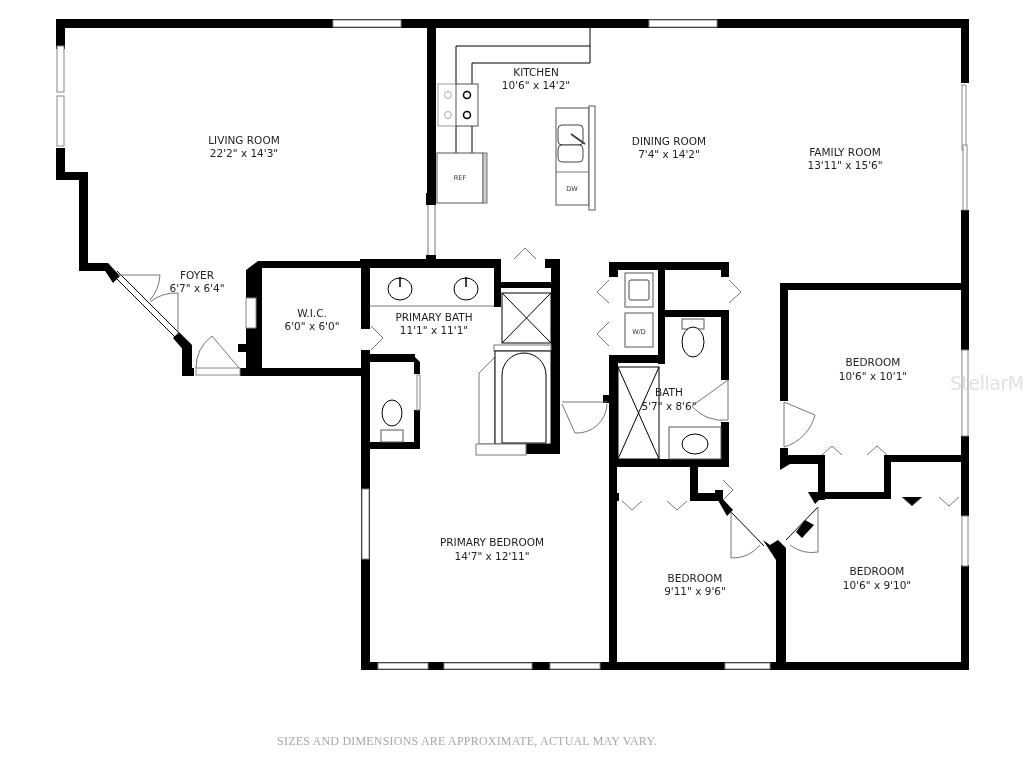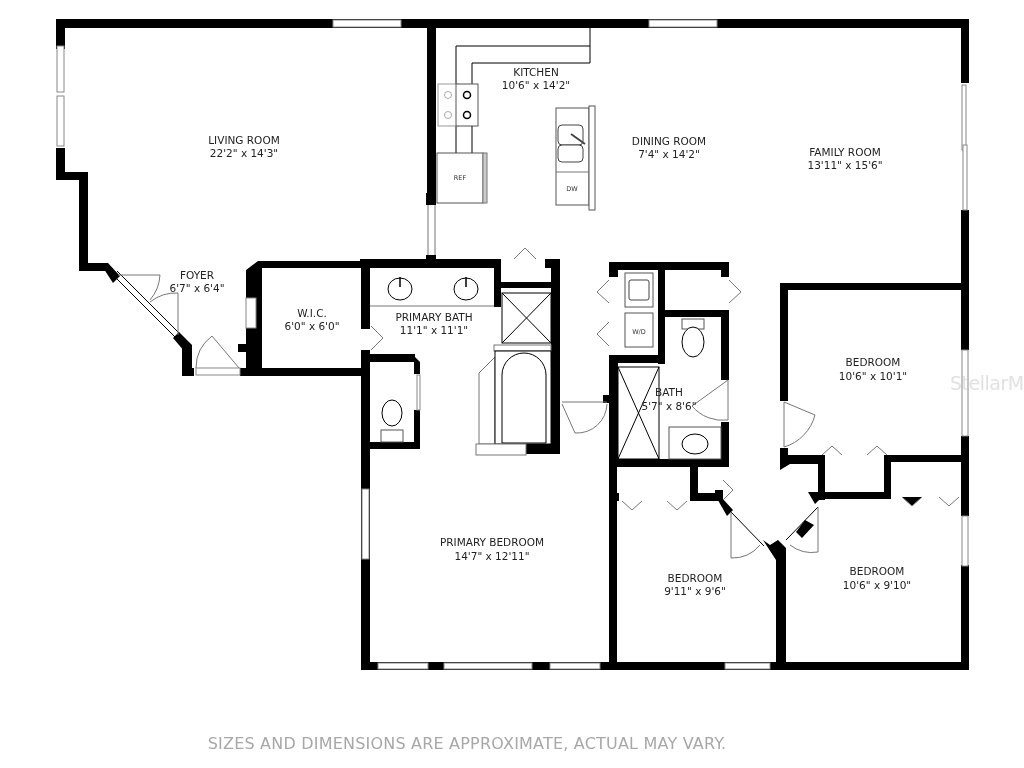--- a/index.html
+++ b/index.html
@@ -4,21 +4,21 @@
 <style>
   html, body { margin:0; padding:0; background:#ffffff; }
   body { width:1024px; height:768px; position:relative; overflow:hidden; font-family:"DejaVu Sans", sans-serif; }
   svg { position:absolute; left:0; top:0; }
   .wall { fill:#000; }
   .thin { fill:none; stroke:#000; stroke-width:1; }
   .grey { fill:none; stroke:#777; stroke-width:1; }
   .win { fill:#fff; stroke:#888; stroke-width:1; }
   .lbl { font-family:"DejaVu Sans", sans-serif; font-size:10.5px; fill:#222; text-anchor:middle; }
   .sm { font-family:"DejaVu Sans", sans-serif; font-size:6.5px; fill:#333; text-anchor:middle; }
-  .disclaimer { position:absolute; left:0; width:934px; top:734px; text-align:center; font-size:16px; color:#a8a8a8; letter-spacing:0.2px; }
+  .disclaimer { position:absolute; left:0; width:934px; top:734px; text-align:center; font-size:12px; color:#a8a8a8; letter-spacing:0.2px;font-family:Liberation Serif, serif; }
   .watermark { position:absolute; left:950px; top:372px; font-size:19px; color:rgba(200,200,200,0.55); font-family:"DejaVu Sans", sans-serif; letter-spacing:-0.5px; }
 </style>
 </head>
 <body>
 
 <svg width="1024" height="768" viewBox="0 0 1024 768">
 
   <g>
 
     <rect class="wall" x="56" y="19" width="913" height="9"></rect>

